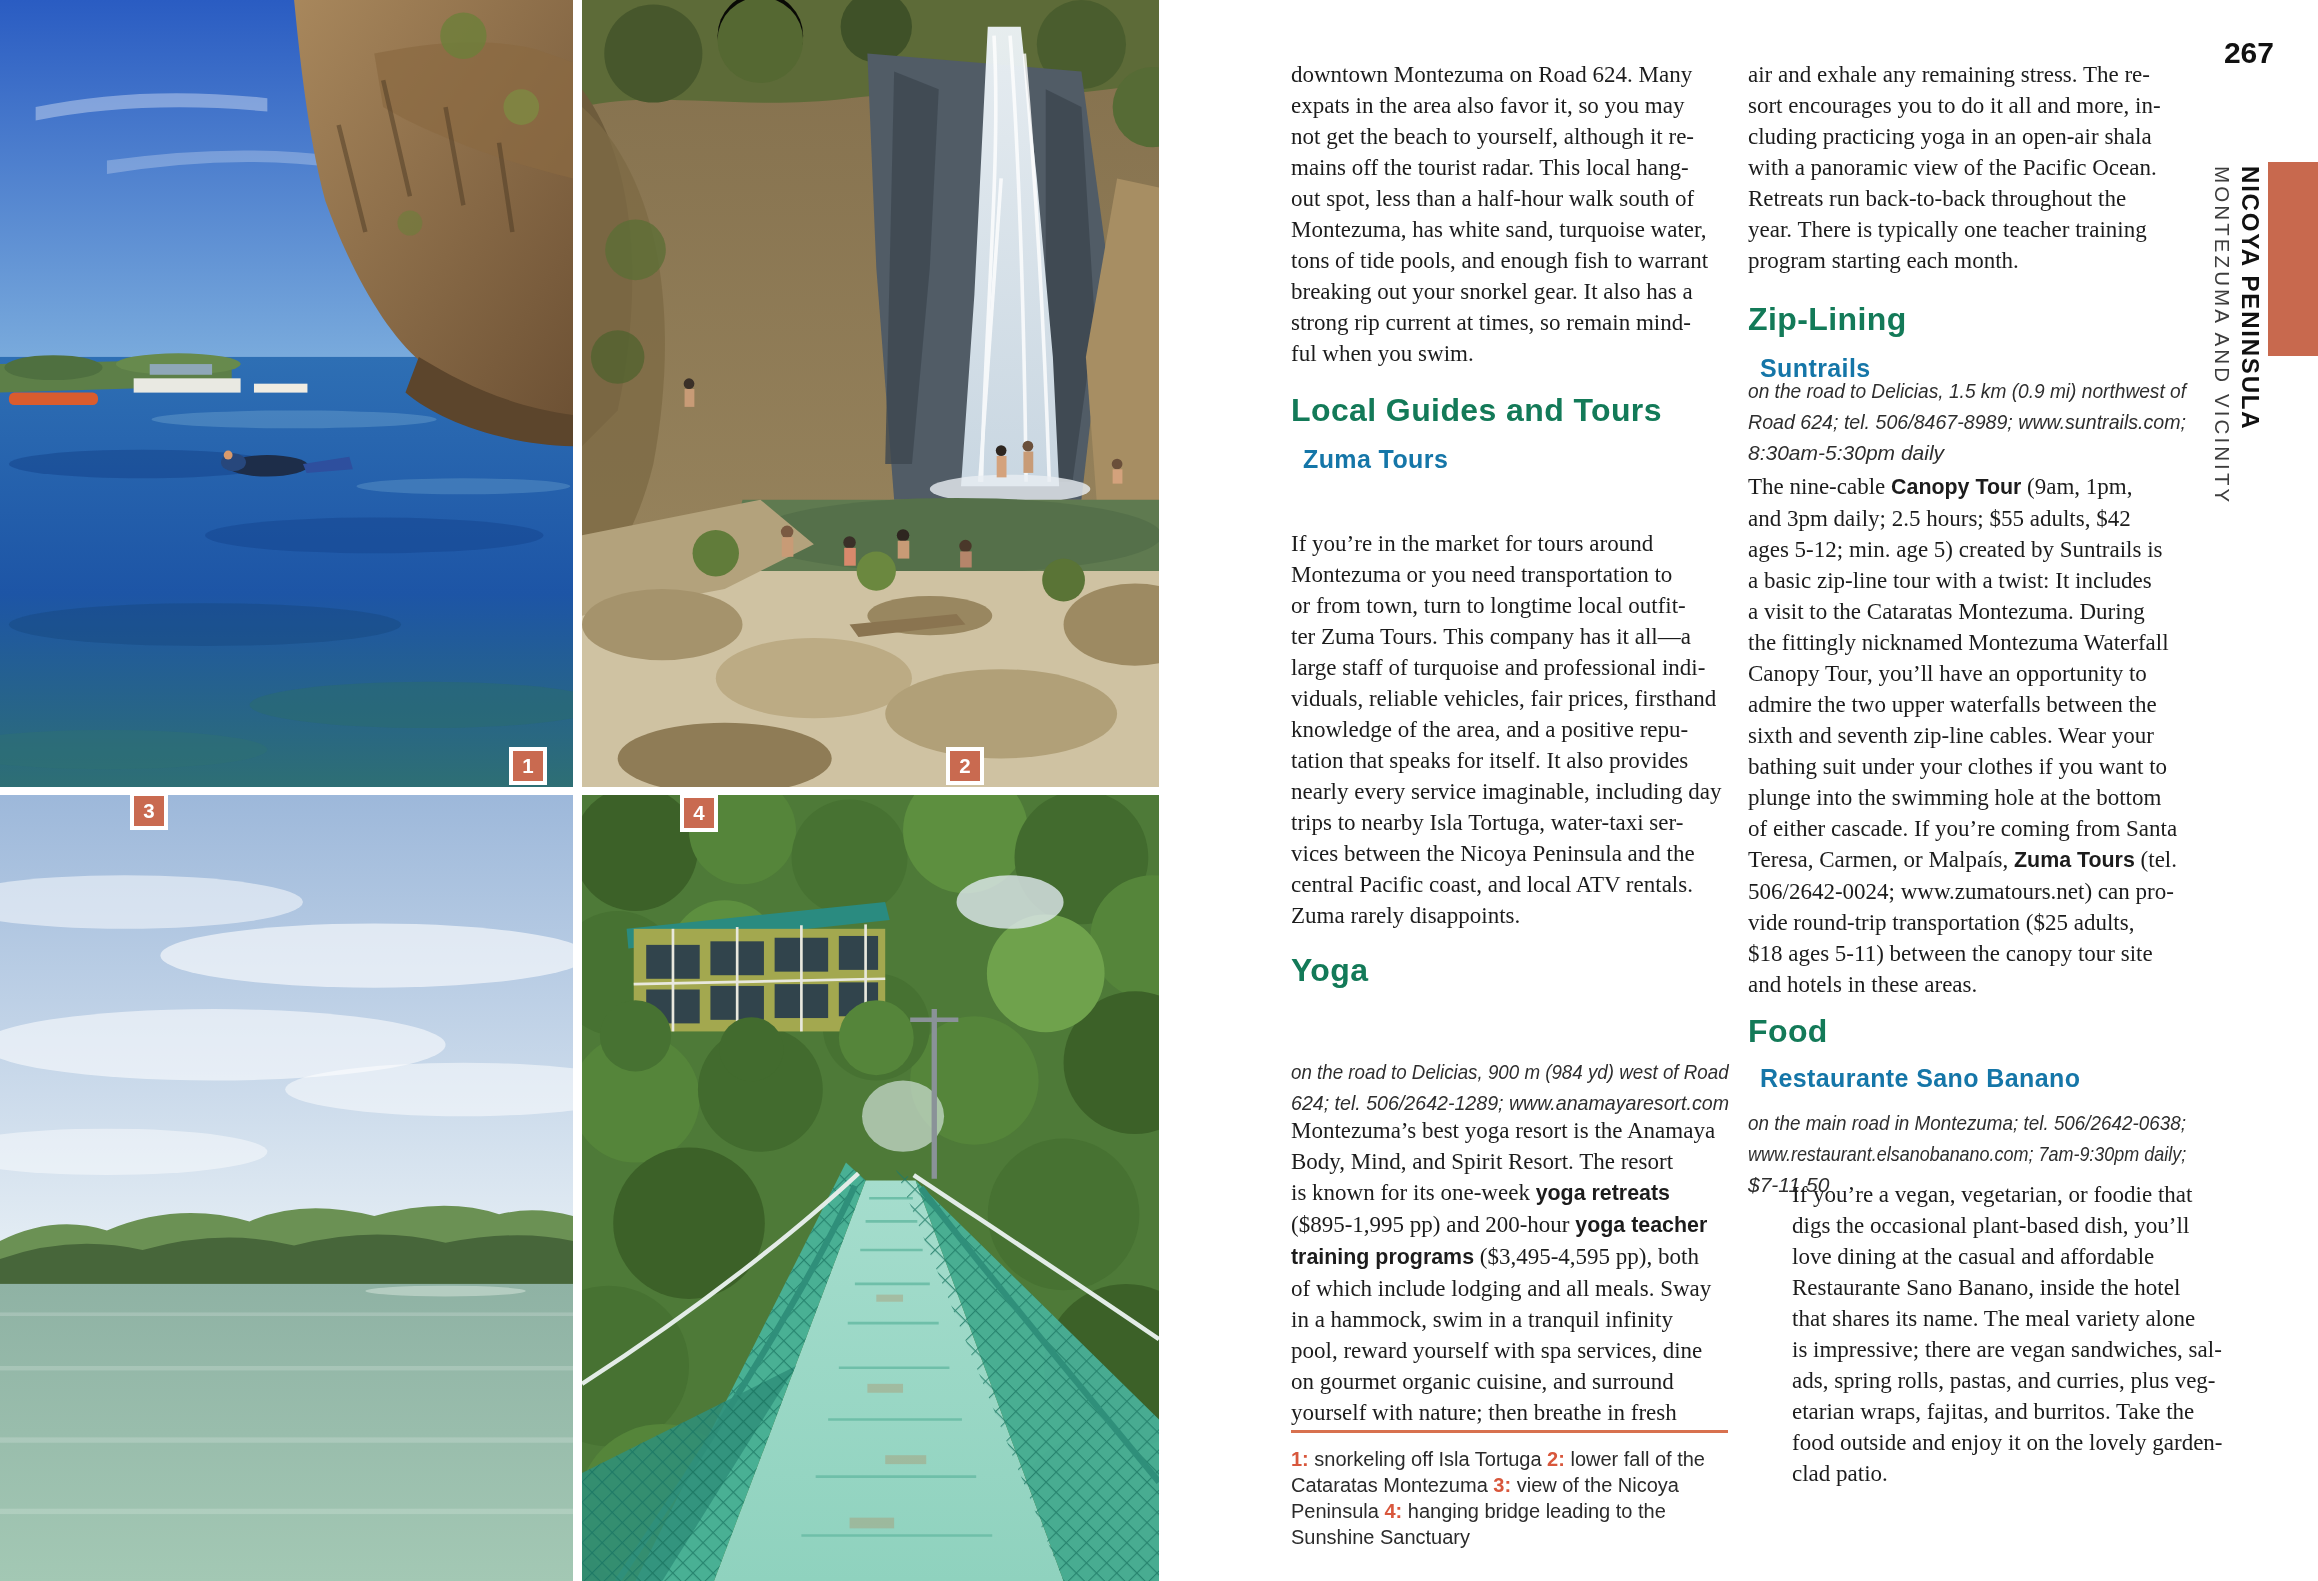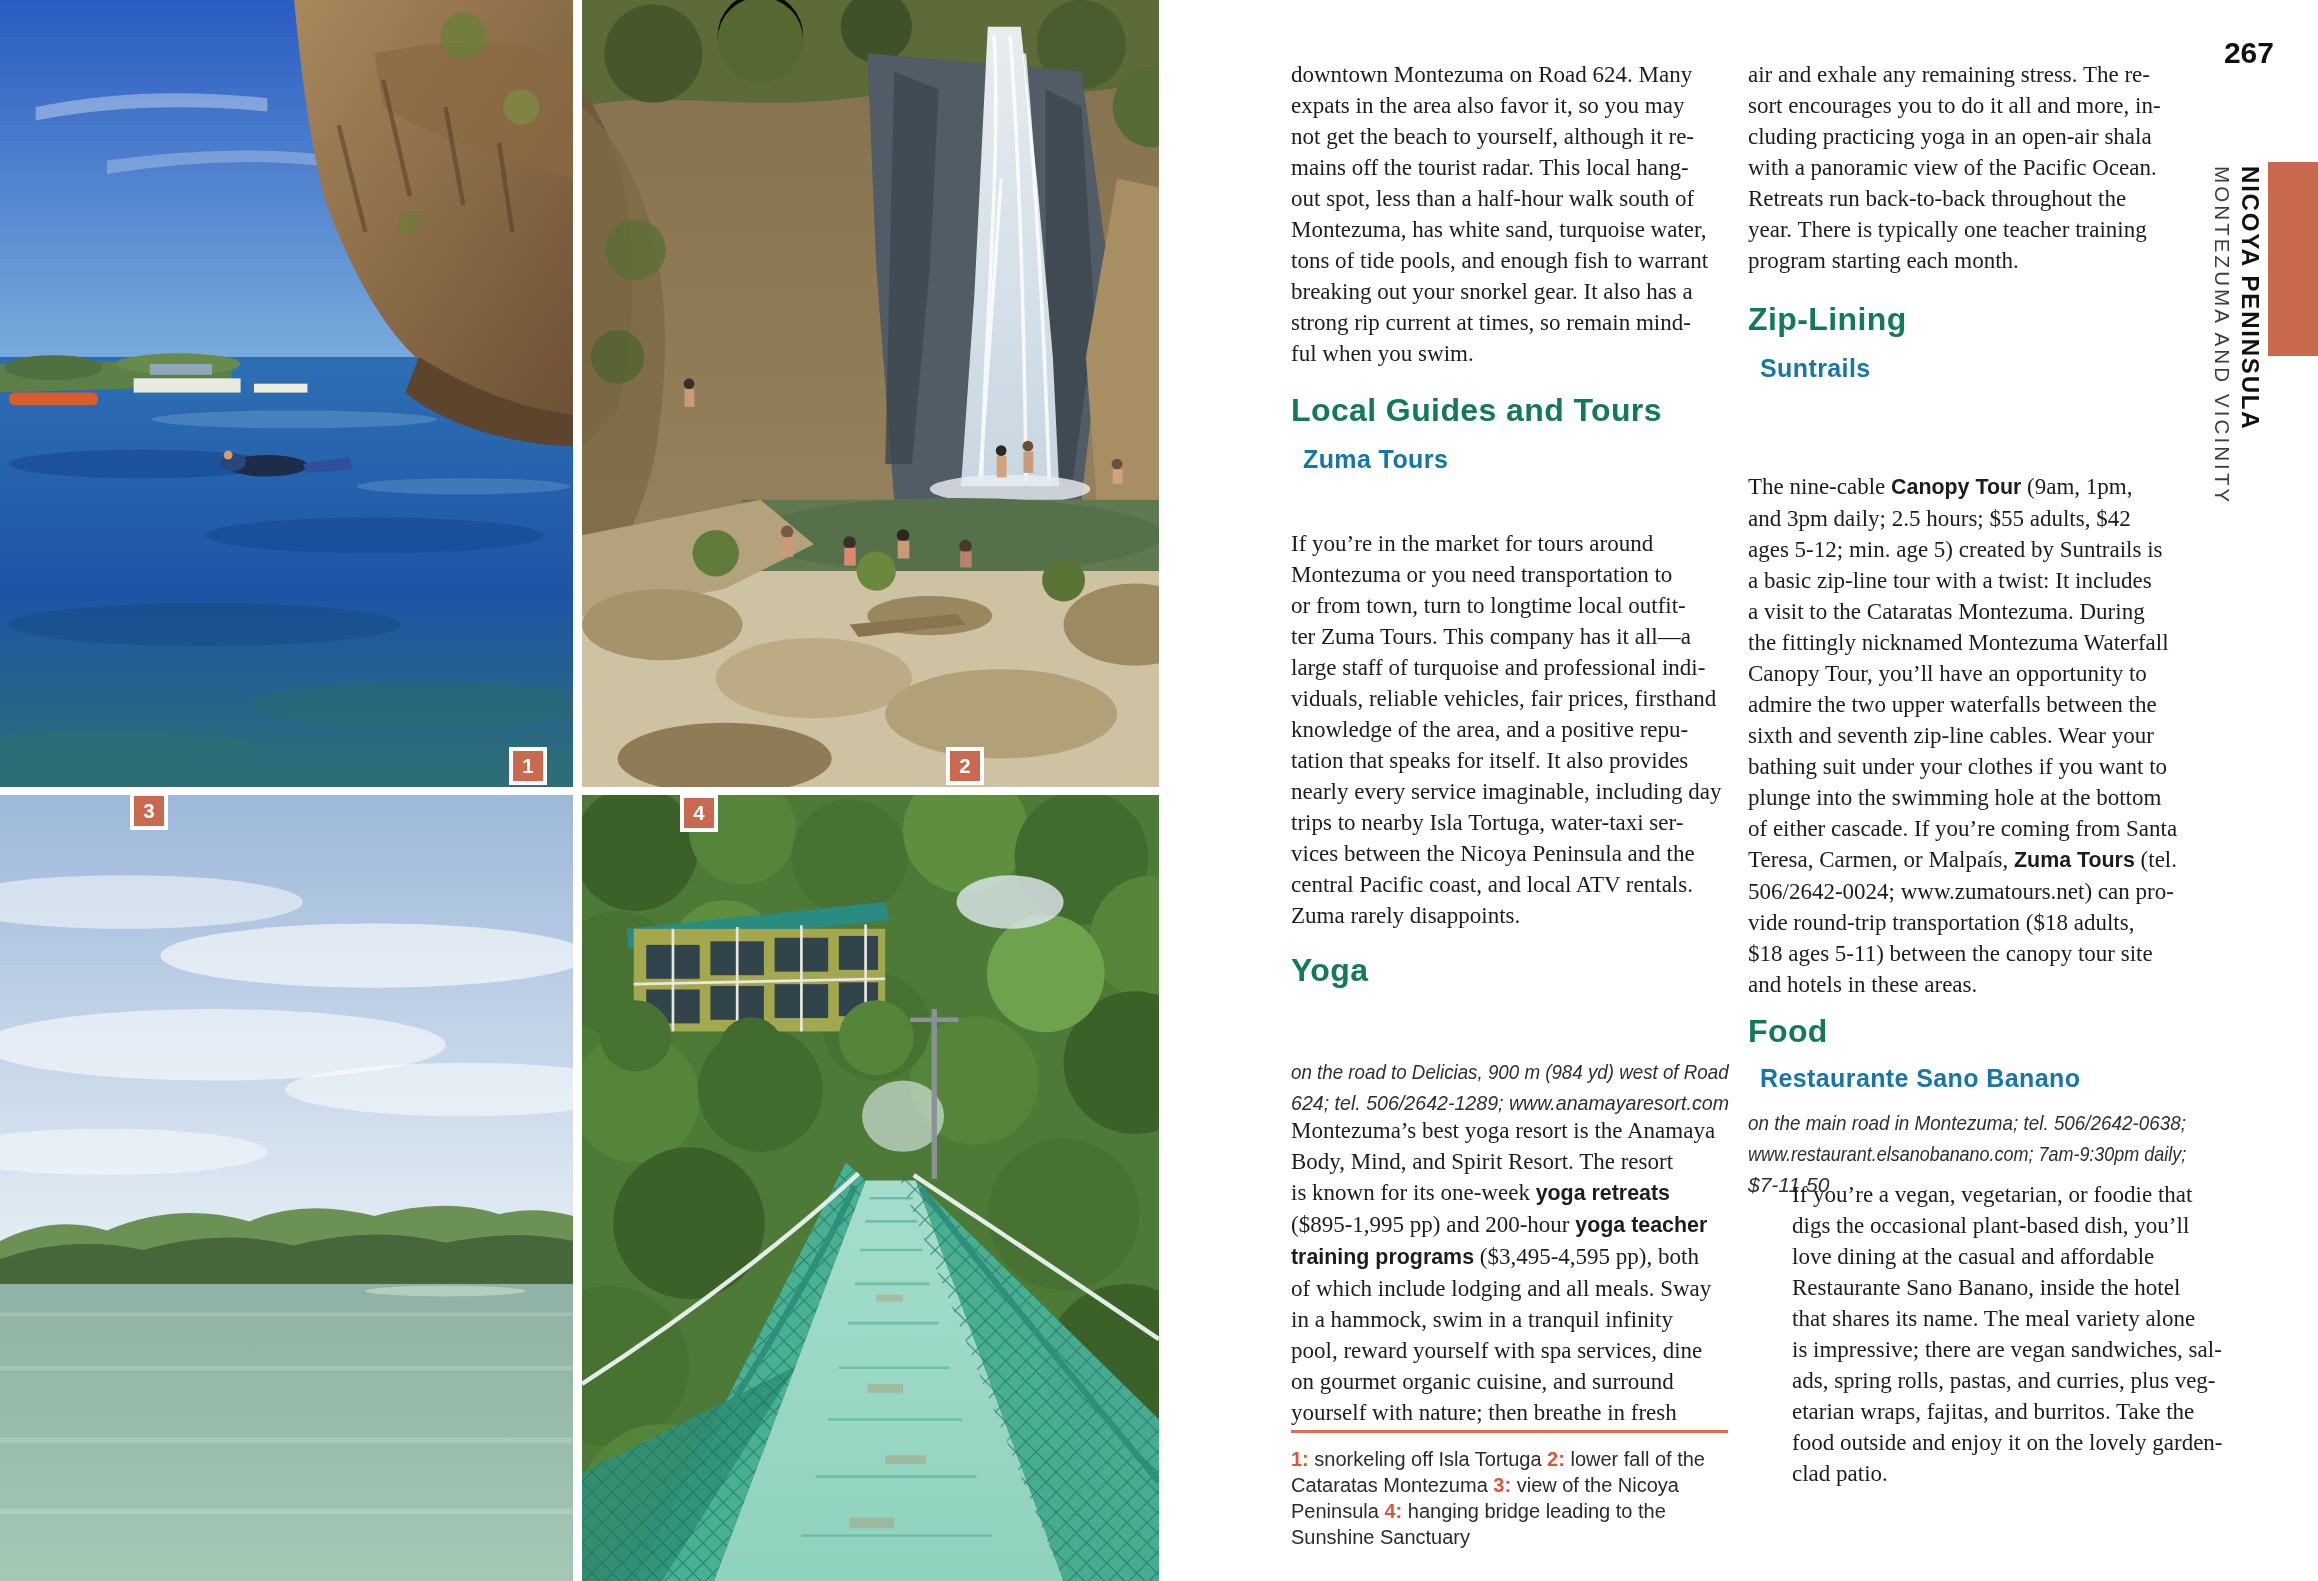--- a/index.html
+++ b/index.html
@@ -355,36 +355,41 @@
       <div class="tl">sort encourages you to do it all and more, in-</div>
       <div class="tl">cluding practicing yoga in an open-air shala</div>
       <div class="tl">with a panoramic view of the Pacific Ocean.</div>
       <div class="tl">Retreats run back-to-back throughout the</div>
       <div class="tl">year. There is typically one teacher training</div>
       <div class="tl tl-last">program starting each month.</div>
     </div>
 
   <h2 class="sect" style="position:absolute;left:1748px;top:301px;">Zip-Lining</h2>
   <h3 class="place" style="position:absolute;left:1748px;top:342px;">Suntrails</h3>
+  <div class="block info rag" style="left:1748px;top:375px;">
+      <div class="tl" style="transform: scaleX(0.9108);">on the road to Delicias, 1.5 km (0.9 mi) northwest of</div>
+      <div class="tl" style="transform: scaleX(0.9333);">Road 624; tel. 506/8467-8989; www.suntrails.com;</div>
+      <div class="tl tl-last">8:30am-5:30pm daily</div>
+    </div>
   <div class="block body-text just" style="left:1748px;top:471px;">
       <div class="tl">The nine-cable <span class="kw">Canopy Tour</span> (9am, 1pm,</div>
       <div class="tl">and 3pm daily; 2.5 hours; $55 adults, $42</div>
       <div class="tl">ages 5-12; min. age 5) created by Suntrails is</div>
       <div class="tl">a basic zip-line tour with a twist: It includes</div>
       <div class="tl">a visit to the Cataratas Montezuma. During</div>
       <div class="tl">the fittingly nicknamed Montezuma Waterfall</div>
       <div class="tl">Canopy Tour, you’ll have an opportunity to</div>
       <div class="tl">admire the two upper waterfalls between the</div>
       <div class="tl">sixth and seventh zip-line cables. Wear your</div>
       <div class="tl">bathing suit under your clothes if you want to</div>
       <div class="tl">plunge into the swimming hole at the bottom</div>
       <div class="tl">of either cascade. If you’re coming from Santa</div>
       <div class="tl">Teresa, Carmen, or Malpaís, <span class="kw">Zuma Tours</span> (tel.</div>
       <div class="tl">506/2642-0024; www.zumatours.net) can pro-</div>
-      <div class="tl">vide round-trip transportation ($18 adults,</div>
+      <div class="tl">vide round-trip transportation ($25 adults,</div>
       <div class="tl">$18 ages 5-11) between the canopy tour site</div>
       <div class="tl tl-last">and hotels in these areas.</div>
     </div>
 
   <h2 class="sect" style="position:absolute;left:1748px;top:1013px;">Food</h2>
   <h3 class="place" style="position:absolute;left:1748px;top:1052px;">Restaurante Sano Banano</h3>
   <div class="block info rag" style="left:1748px;top:1084px;margin-top:23px;">
       <div class="tl" style="transform: scaleX(0.8974);">on the main road in Montezuma; tel. 506/2642-0638;</div>
       <div class="tl" style="transform: scaleX(0.8551);">www.restaurant.elsanobanano.com; 7am-9:30pm daily;</div>
       <div class="tl tl-last">$7-11.50</div>

